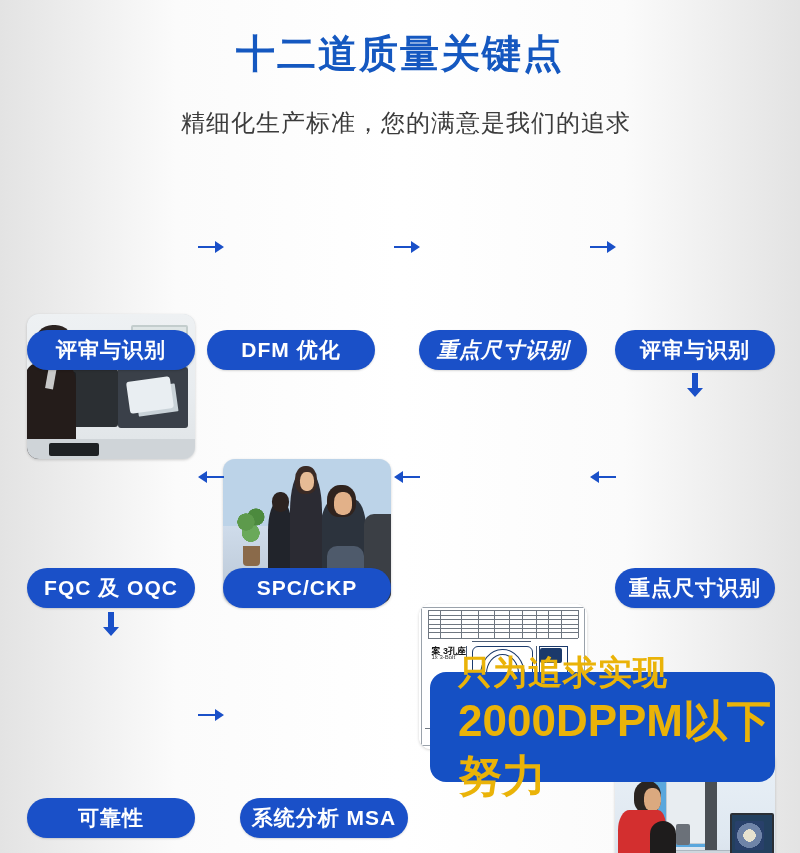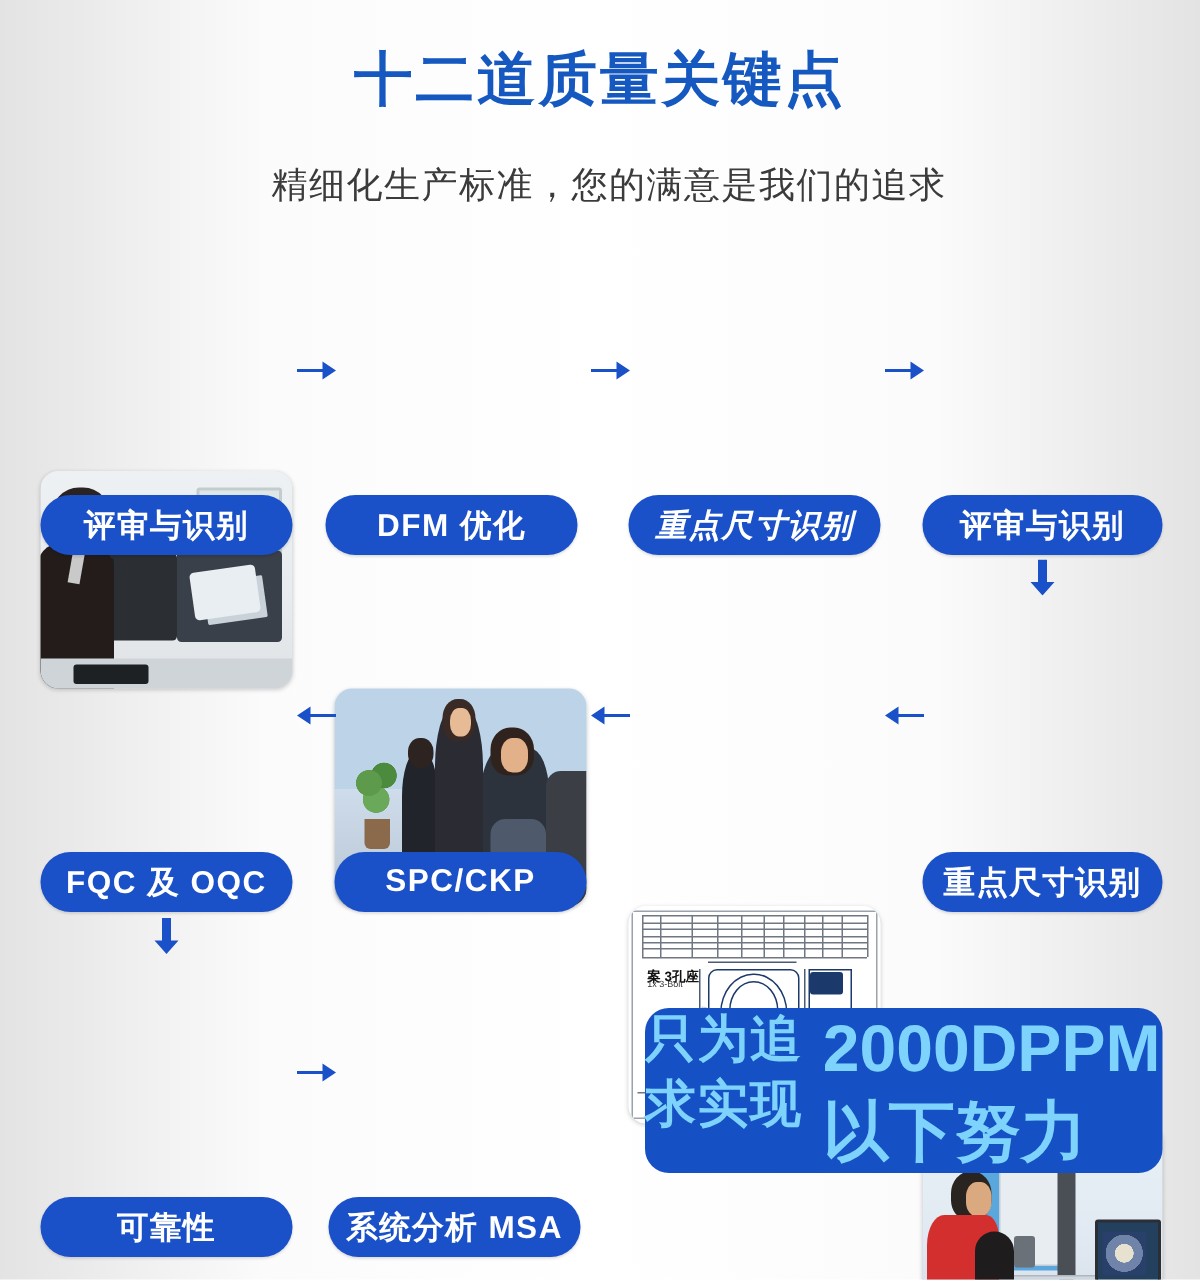--- a/index.html
+++ b/index.html
@@ -37,22 +37,22 @@
     box-shadow:0 1px 2px rgba(0,0,0,.15);
   }
 
   
   .arrow{position:absolute;color:#1a50c8;}
   .arrow svg{display:block;}
 
   
   .promo{
     position:absolute;background:#1550c4;border-radius:16px;
-    color:#7dd3fc;display:flex;flex-direction:row;
-    justify-content:center;box-sizing:border-box;
+    color:#eab308;display:flex;flex-direction:column;
+    justify-content:center;padding-left:28px;box-sizing:border-box;
   }
   .promo .l1{font-size:34px;font-weight:bold;line-height:1.25;letter-spacing:1px;}
   .promo .l2{font-size:44px;font-weight:bold;line-height:1.25;letter-spacing:0px;}
 
   
   .ph{position:absolute;inset:0;}
 
   
   .p1{background:linear-gradient(180deg,#eef1f3 0%,#e8ecef 55%,#dfe3e6 100%);}
   .p1 .wallpanel{position:absolute;right:4%;top:8%;width:32%;height:62%;background:#dfe6e6;border:2px solid #c3cdcd;border-radius:2px;}
@@ -241,21 +241,21 @@
       <div class="mon"></div>
         <div class="monimg"></div>
       <div class="head"></div>
         <div class="face"></div>
         <div class="vest"></div>
         <div class="sleeve"></div>
     </div>
   </div>
 
   <div class="label" style="left:27px;top:330px;width:168px;">评审与识别</div>
-  <div class="label" style="left:217px;top:330px;width:168px;">DFM 优化</div>
+  <div class="label" style="left:207px;top:330px;width:168px;">DFM 优化</div>
   <div class="label" style="left:419px;top:330px;width:168px;font-style:italic;">重点尺寸识别</div>
   <div class="label" style="left:615px;top:330px;width:160px;">评审与识别</div>
 
   <div class="arrow" style="left:686px;top:373px;">
     <svg width="18" height="24" viewBox="0 0 18 24">
         <path d="M6 0h6v15h5l-8 9-8-9h5z" fill="#1a50c8"></path>
       </svg>
   </div>
 
   <div class="arrow" style="left:198px;top:468px;">
@@ -291,15 +291,15 @@
         <path d="M0 8h17V3l9 6-9 6v-5H0z" fill="#1a50c8"></path>
       </svg>
   </div>
 
   <div class="promo" style="left:430px;top:672px;width:345px;height:110px;">
     <div class="l1">只为追求实现</div>
     <div class="l2">2000DPPM以下努力</div>
   </div>
 
   <div class="label" style="left:27px;top:798px;width:168px;">可靠性</div>
-  <div class="label" style="left:219px;top:798px;width:168px;">系统分析 MSA</div>
+  <div class="label" style="left:240px;top:798px;width:168px;">系统分析 MSA</div>
 
 </div>
 
 </body></html>

